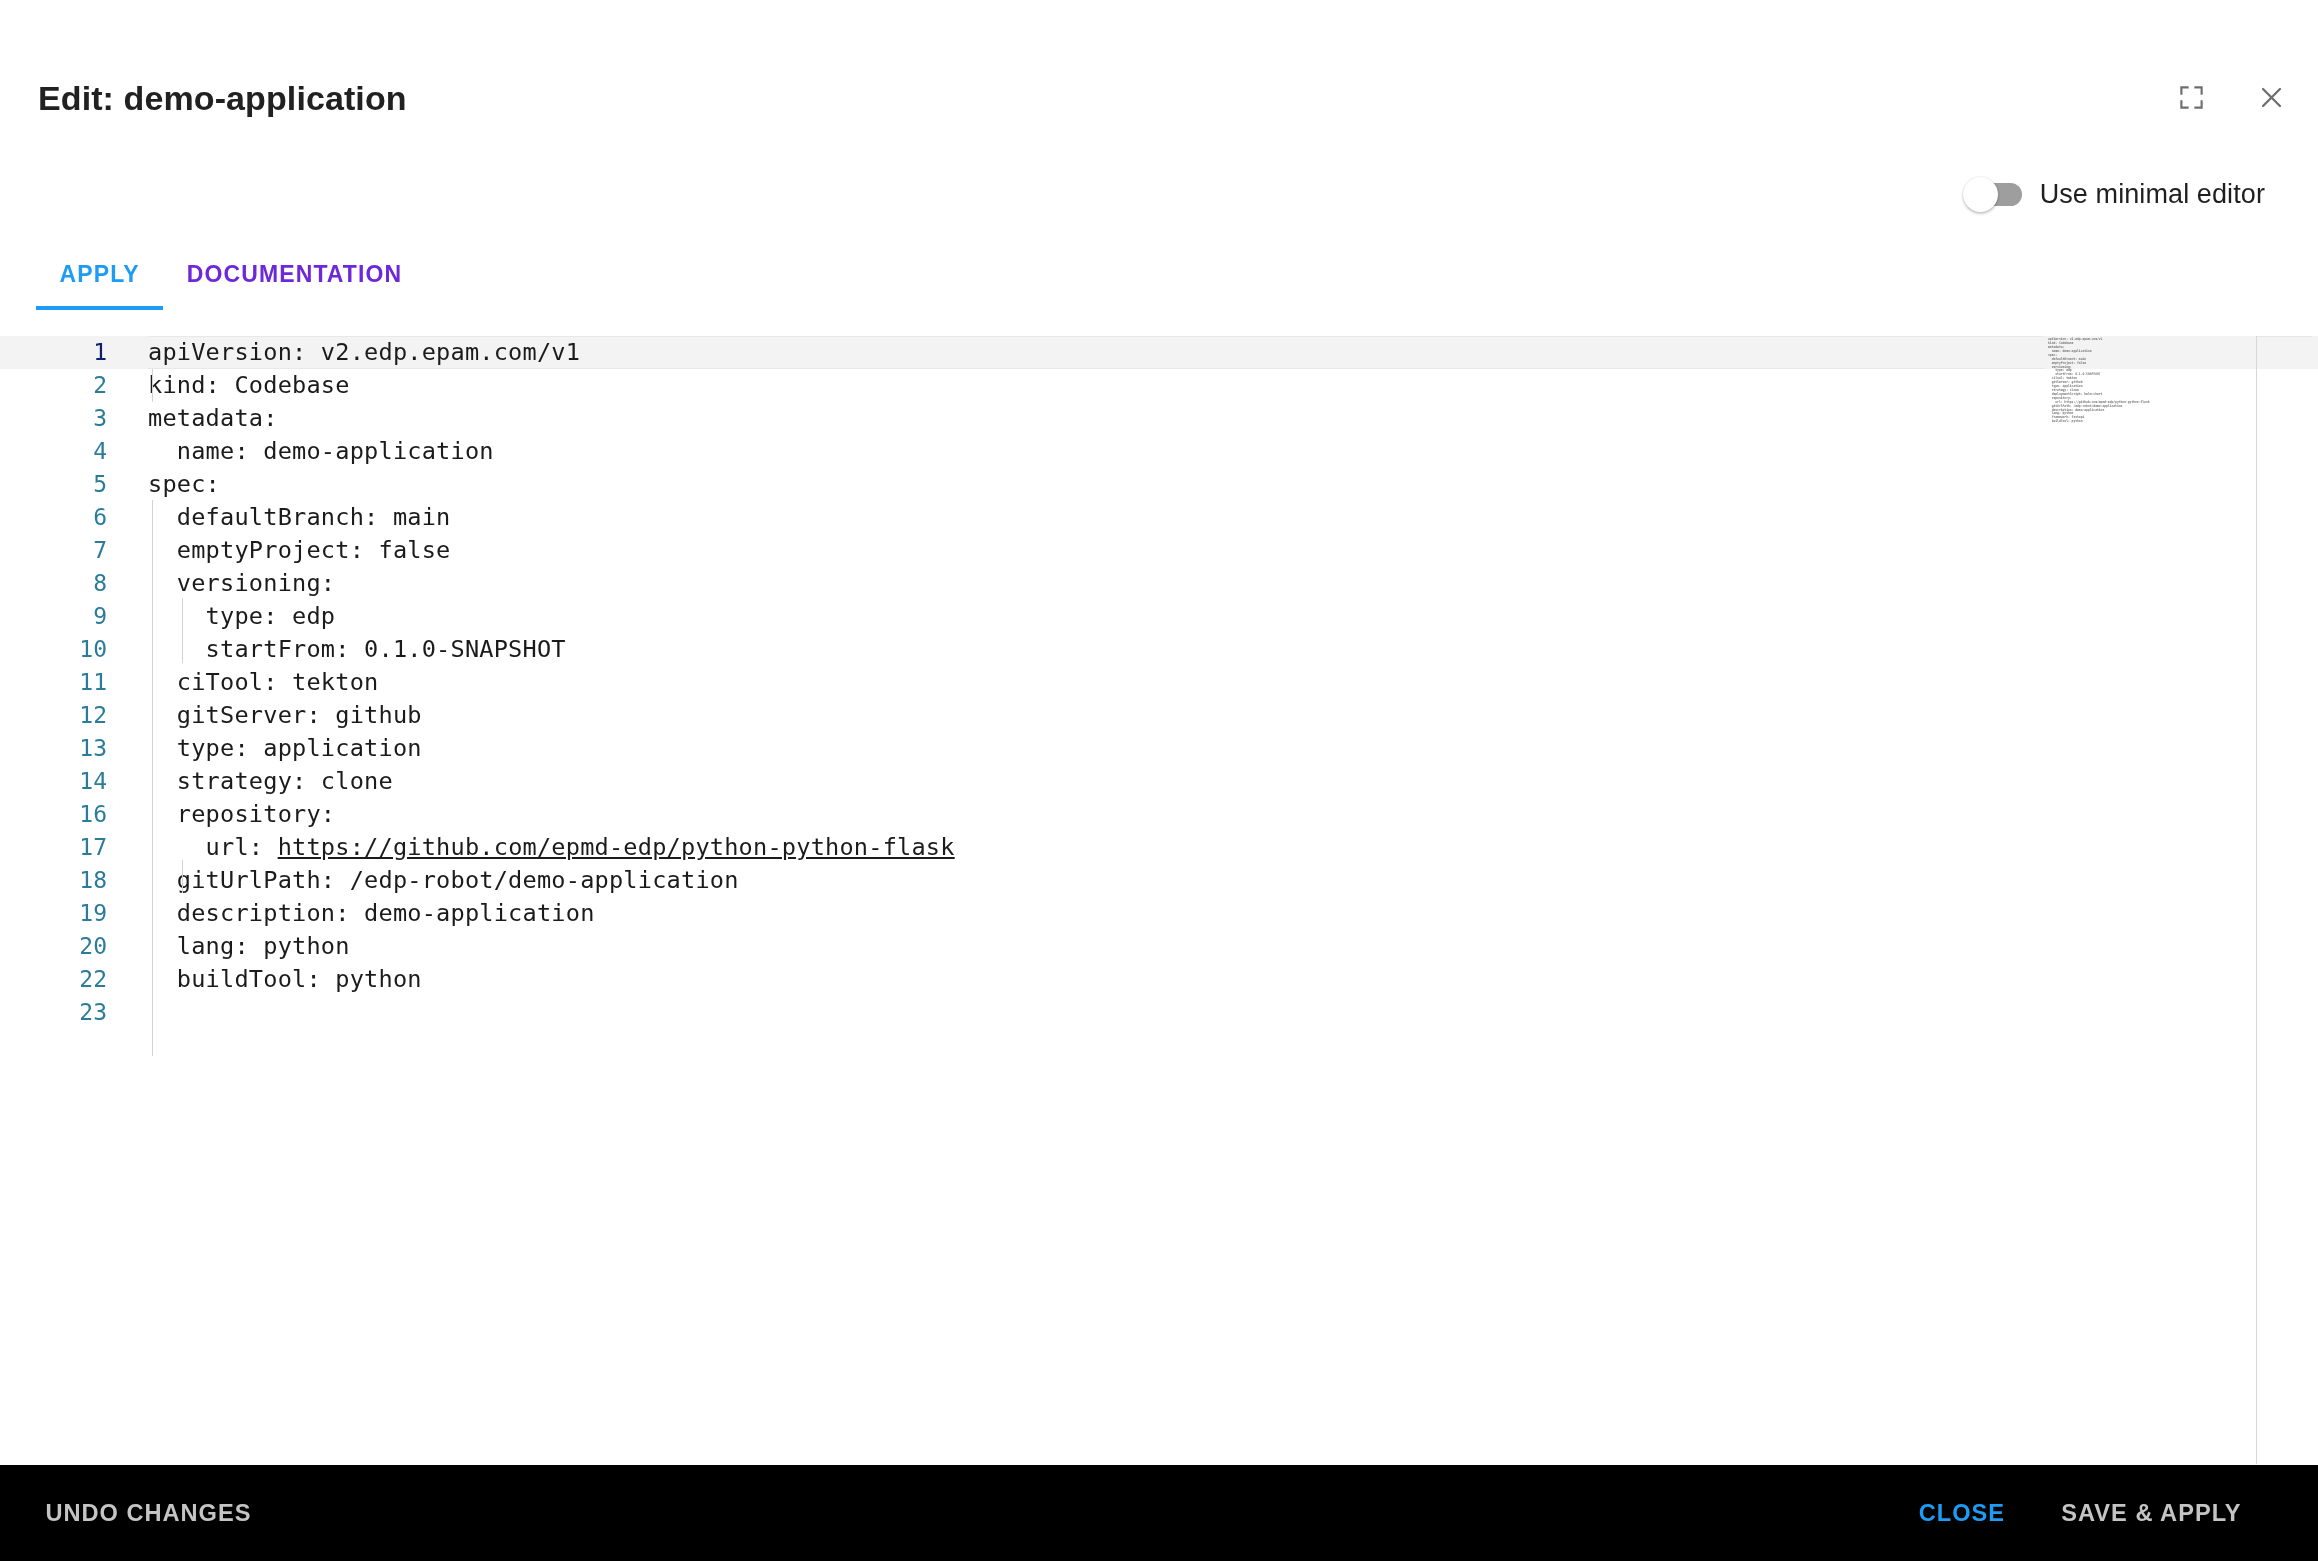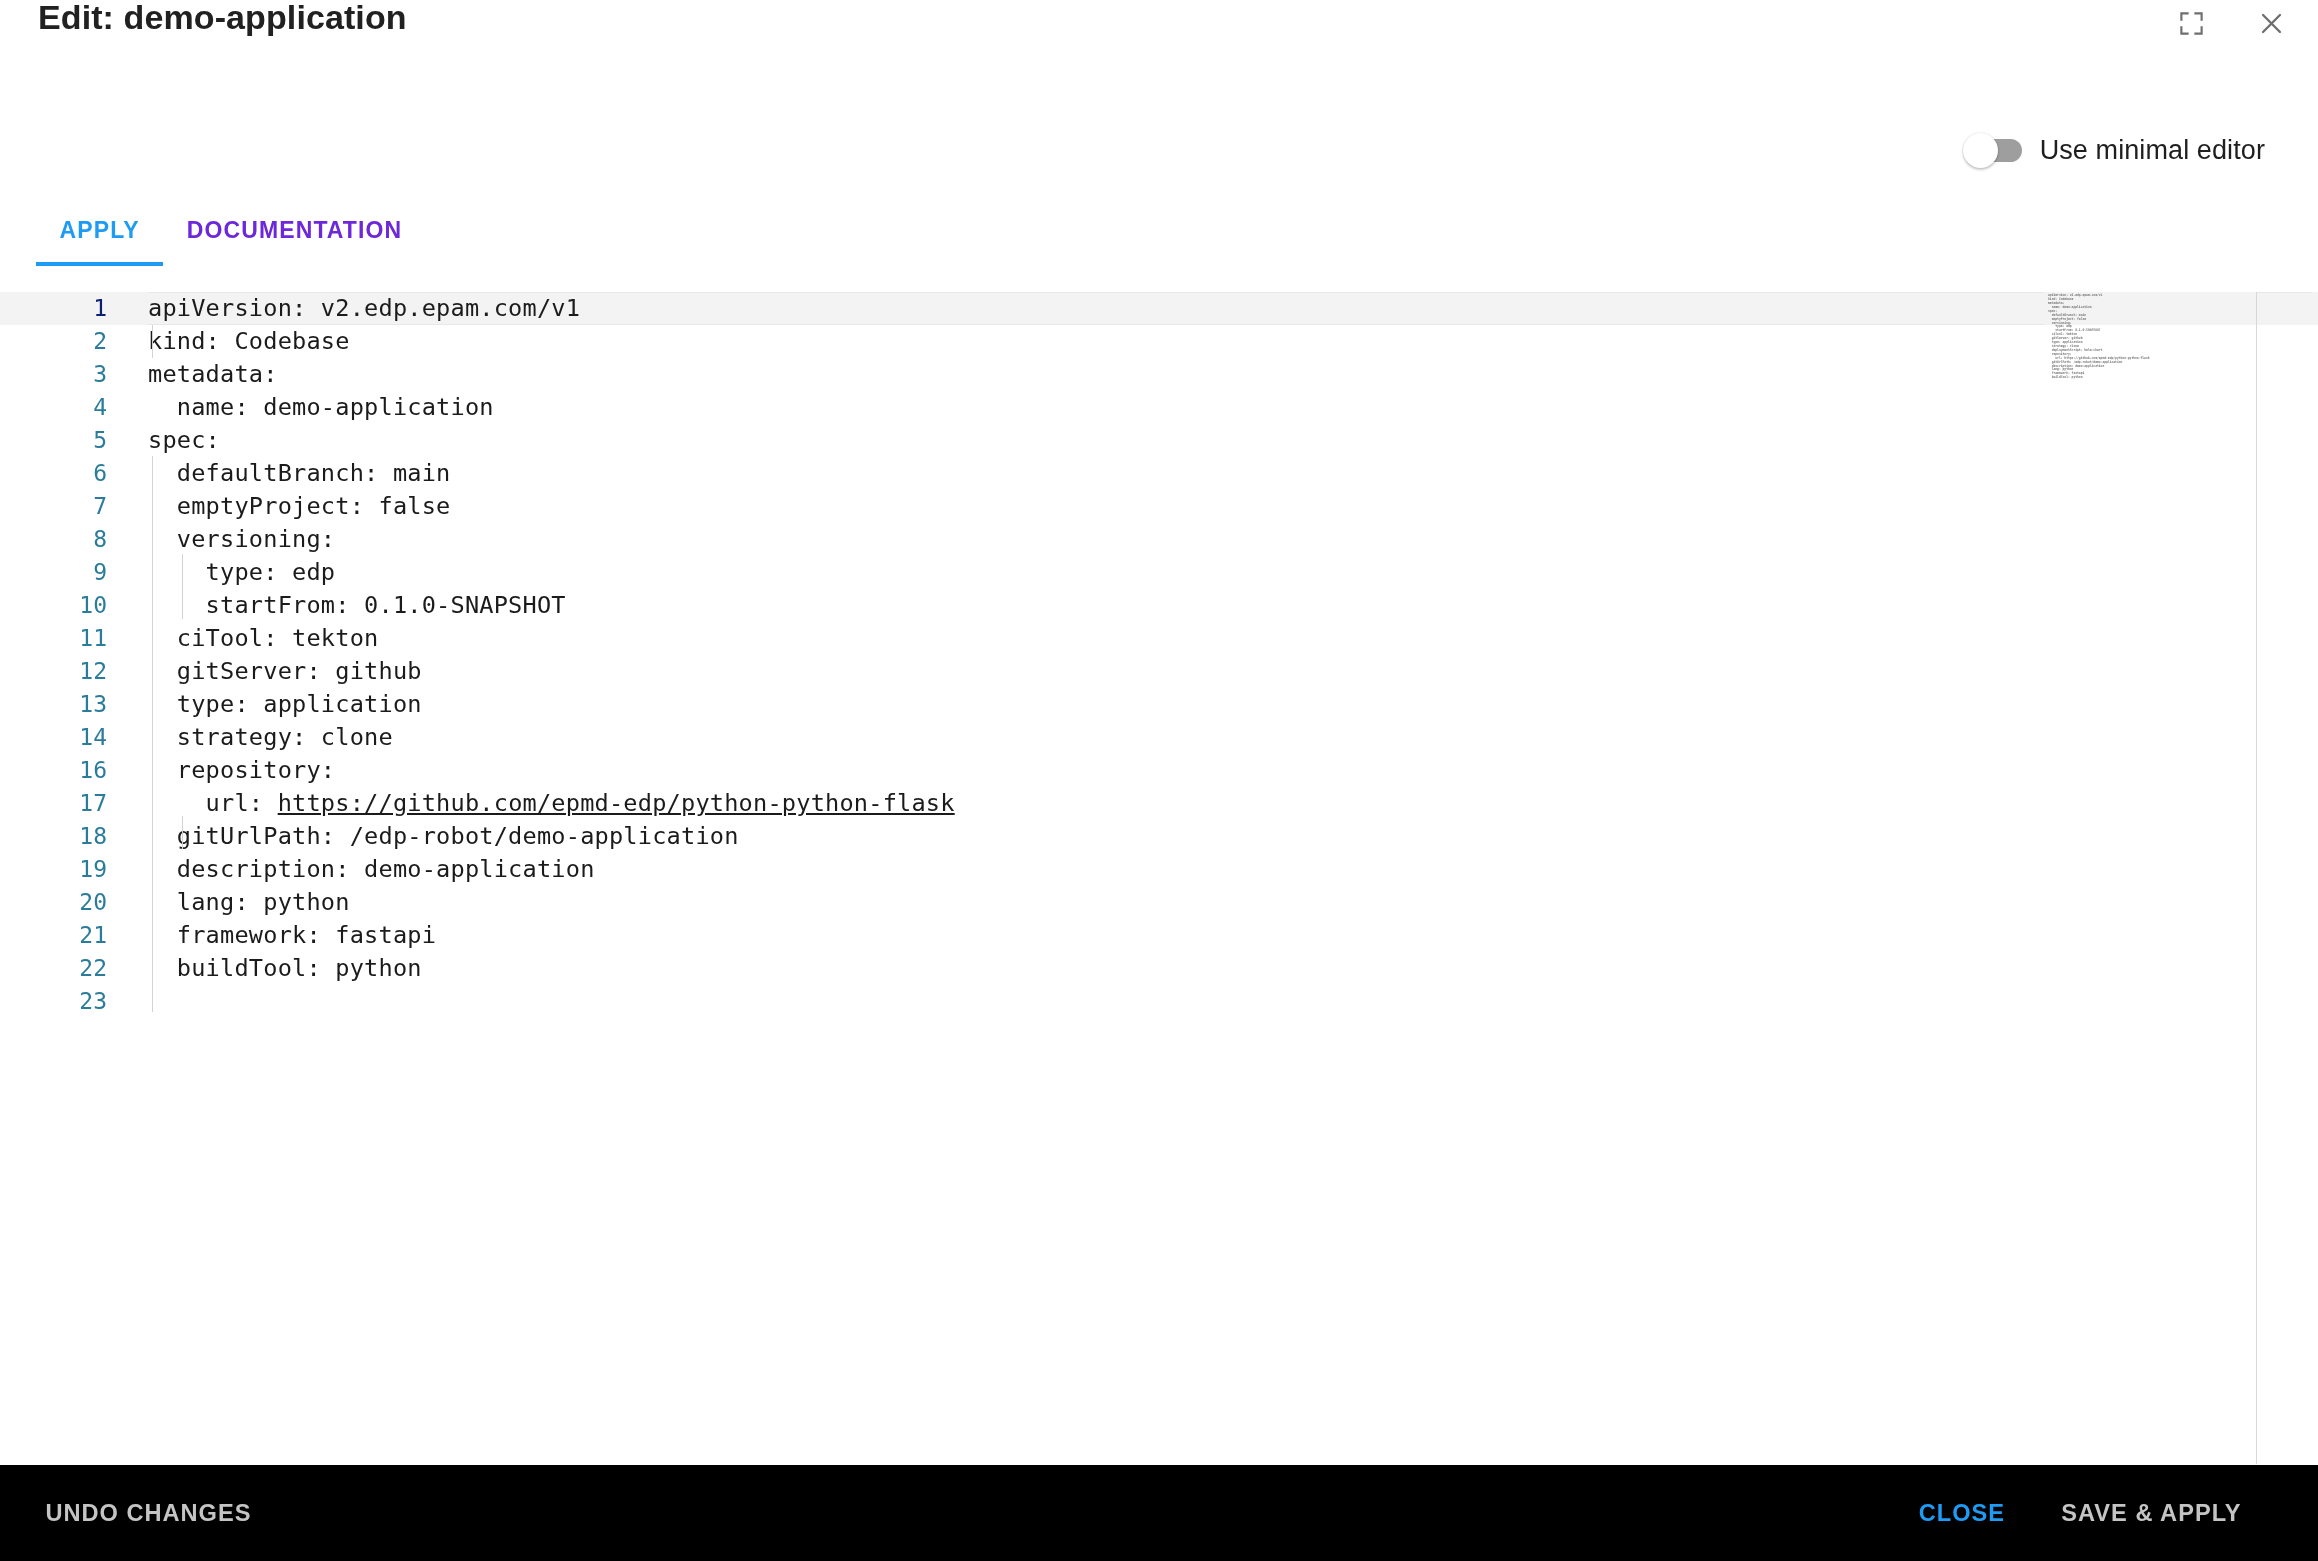--- a/index.html
+++ b/index.html
@@ -21,22 +21,23 @@
     display: flex;
     flex-direction: column;
   }
 
   
   .dialog-header {
     position: relative;
     height: 107px;
     flex: 0 0 107px;
     display: flex;
-    align-items: flex-start;
+    align-items: center;
     padding: 0 23px 0 38px;
+    margin-top: 44px;
   }
   .dialog-title {
     font-size: 34px;
     font-weight: 700;
     color: #212121;
     letter-spacing: 0.1px;
     line-height: 1;
     white-space: nowrap;
   }
   .header-actions {
@@ -302,21 +303,20 @@
           <div class="code-line"><span class="ln">10</span><span class="ltext">    startFrom: 0.1.0-SNAPSHOT</span></div>
           <div class="code-line"><span class="ln">11</span><span class="ltext">  ciTool: tekton</span></div>
           <div class="code-line"><span class="ln">12</span><span class="ltext">  gitServer: github</span></div>
           <div class="code-line"><span class="ln">13</span><span class="ltext">  type: application</span></div>
           <div class="code-line"><span class="ln">14</span><span class="ltext">  strategy: clone</span></div>
           <div class="code-line"><span class="ln">16</span><span class="ltext">  repository:</span></div>
           <div class="code-line"><span class="ln">17</span><span class="ltext">    url: <span class="link">https://github.com/epmd-edp/python-python-flask</span></span></div>
           <div class="code-line"><span class="ln">18</span><span class="ltext">  gitUrlPath: /edp-robot/demo-application</span></div>
           <div class="code-line"><span class="ln">19</span><span class="ltext">  description: demo-application</span></div>
           <div class="code-line"><span class="ln">20</span><span class="ltext">  lang: python</span></div>
-          <div class="code-line"><span class="ln">21</span><span class="ltext">  framework: fastapi</span></div>
           <div class="code-line"><span class="ln">22</span><span class="ltext">  buildTool: python</span></div>
           <div class="code-line"><span class="ln">23</span><span class="ltext"></span></div>
         </div>
 
       <div class="guide" style="left:152px; top:33px;  height:33px;"></div>
       <div class="guide" style="left:152px; top:164px; height:556px;"></div>
       <div class="guide" style="left:182px; top:262px; height:65px;"></div>
       <div class="guide" style="left:182px; top:524px; height:33px;"></div>
 
       <div class="minimap" id="minimap">

